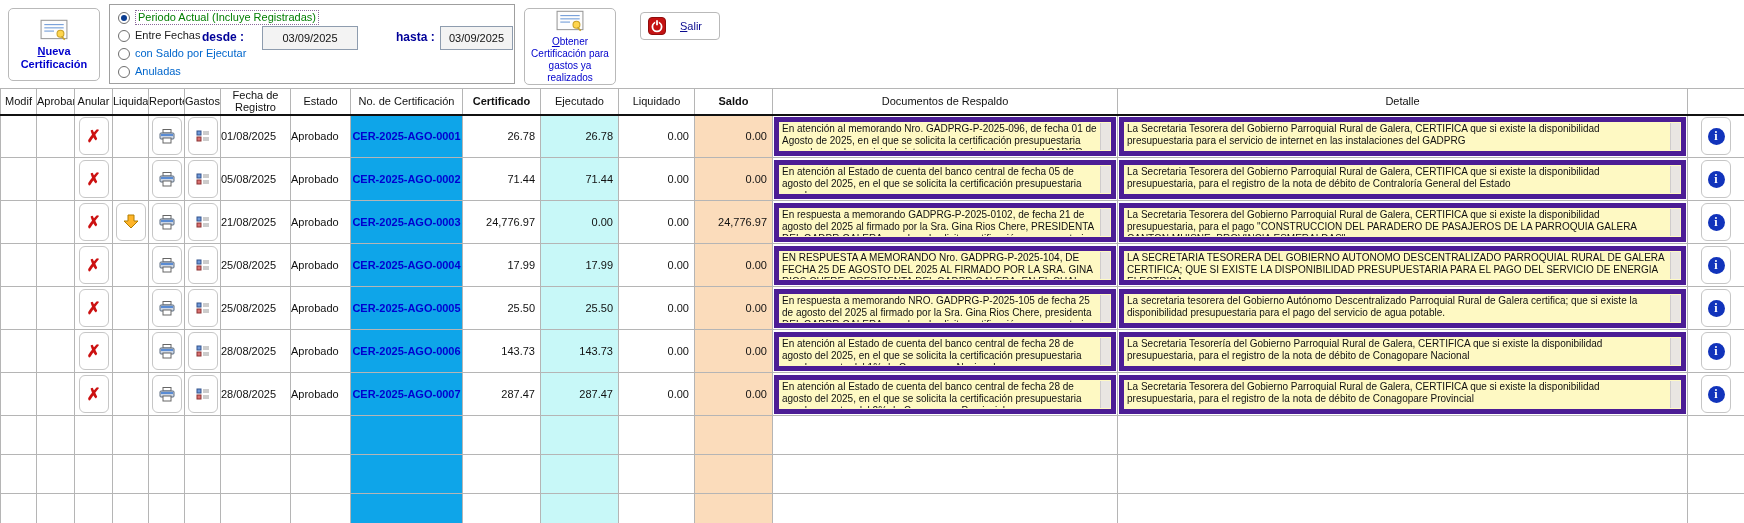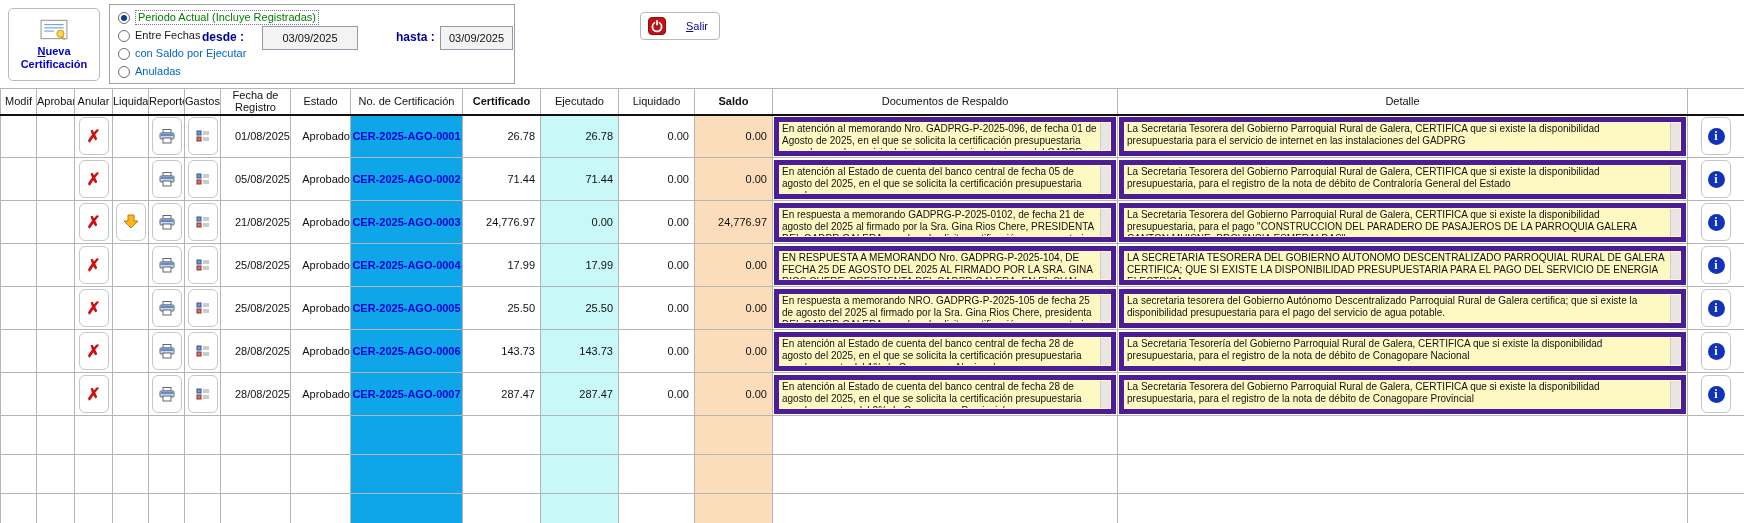--- a/index.html
+++ b/index.html
@@ -10,21 +10,21 @@
   
   .toolbar { position:absolute; left:0; top:0; width:1744px; height:88px; background:#fff; }
   .tbtn { position:absolute; background:#fff; border:1px solid #b9b9b9; border-radius:5px;
           display:flex; flex-direction:column; align-items:center; justify-content:center;
           gap:4px; cursor:pointer; font-family:inherit; }
   .btn-new { left:8px; top:8px; width:92px; height:73px;align-items:center; }
   .btn-obtener { left:524px; top:8px; width:92px; height:77px; }
   .btn-label { color:#0000cc; font-weight:bold; font-size:11px; line-height:13px; text-align:center; display:block; }
   .btn-label-sm { color:#0000cc; font-size:10px; line-height:12px; font-weight:normal; text-align:center; display:block; }
   .mn::first-letter { text-decoration:underline; }
-  .btn-salir { left:640px; top:12px; width:80px; height:28px; flex-direction:row; gap:20px;
+  .btn-salir { left:640px; top:12px; width:80px; height:28px; flex-direction:row; gap:14px;
                justify-content:flex-start; padding-left:7px; border-radius:4px; }
   .salir-label { color:#0b0b8f; font-size:11px; display:block; }
 
   .filter-box { position:absolute; left:109px; top:4px; width:406px; height:80px;
                 border:1px solid #9f9f9f; background:#fff; }
   .opt { position:absolute; left:8px; display:flex; align-items:center; gap:5px; height:15px; cursor:pointer;justify-content:flex-end; }
   .rad { width:12px; height:12px; border:1px solid #6e6e6e; border-radius:50%; background:#fff; position:relative; flex:0 0 12px; }
   .rad.sel::after { content:""; position:absolute; left:2px; top:2px; right:2px; bottom:2px;
                     border-radius:50%; background:#0b3d91; }
   .olabel { font-size:11px; line-height:13px; white-space:nowrap; }
@@ -38,21 +38,21 @@
   
   .grid { position:absolute; left:0; top:88px; border-collapse:collapse; table-layout:fixed;
           width:1744px; font-size:11px; color:#111; }
   .grid th { font-weight:normal; background:#fff; border:1px solid #b5b5b5; border-bottom:2px solid #111;
              height:26px; text-align:center; vertical-align:middle; white-space:nowrap; overflow:hidden; font-size:11px; }
   .grid th.b { font-weight:bold; }
   .grid th.wrap { white-space:normal; line-height:12px; }
   .grid td { border:1px solid #b5b5b5; vertical-align:middle; overflow:hidden; white-space:nowrap; }
   .grid tr.r  { height:43px; }
   .grid tr.er { height:39px; }
-  .ctr { text-align:right;margin-left:44px; }
+  .ctr { text-align:left;margin-left:44px; }
   .num { text-align:right; padding-right:5px; }
   .y  { background:#0ea5e9; }
   .cy { background:#c8f8f8; }
   .pe { background:#fbdcbb; }
   .lnk { color:#0000d0; font-weight:bold; text-align:center; }
 
   .cbtn { width:30px; height:38px; margin:0 auto; background:#fff; border:1px solid #c6c6c6;
           border-radius:6px; display:flex; align-items:center; justify-content:center; cursor:pointer; padding:0; }
   .xg { color:#cc1111; font-size:17px; font-weight:bold; line-height:17px; }
   .info { width:17px; height:17px; border-radius:50%; background:#1133bb; color:#fff;
@@ -101,20 +101,31 @@
         <span class="rad"></span>
         <span class="olabel bl">Anuladas</span>
       </div>
 
       <span class="datelabel" style="left:92px; top:25px">desde :</span>
       <input class="datebox" style="left: 152px; top: 21px; width: 96px;" value="03/09/2025">
       <span class="datelabel" style="left:286px; top:25px">hasta :</span>
       <input class="datebox" style="left: 330px; top: 21px; width: 73px;" value="03/09/2025">
     </div>
 
+    <button class="tbtn btn-obtener">
+      <svg width="28" height="22" viewBox="0 0 26 20">
+        <rect x="1" y="1" width="24" height="17" fill="#fdfdfd" stroke="#9a9a9a"></rect>
+        <line x1="4" y1="5" x2="22" y2="5" stroke="#6f9bd8"></line>
+        <line x1="4" y1="8" x2="22" y2="8" stroke="#6f9bd8"></line>
+        <line x1="4" y1="11" x2="13" y2="11" stroke="#6f9bd8"></line>
+        <circle cx="19" cy="13.5" r="3.2" fill="#ffd54d" stroke="#c9a227"></circle>
+        <path d="M20 16 l3 3" stroke="#c9a227" stroke-width="1.5"></path>
+      </svg>
+      <span class="btn-label-sm mn" style="color:#0000cc">Obtener Certificación para gastos ya realizados</span>
+    </button>
 
     <button class="tbtn btn-salir">
       <svg width="18" height="18" viewBox="0 0 18 18">
         <rect x="0.5" y="0.5" width="17" height="17" rx="3.5" fill="#c41212" stroke="#8e0d0d"></rect>
         <circle cx="9" cy="9.8" r="4.6" fill="none" stroke="#fff" stroke-width="1.8"></circle>
         <line x1="9" y1="2.6" x2="9" y2="8.4" stroke="#c41212" stroke-width="3.6"></line>
         <line x1="9" y1="3.2" x2="9" y2="8.2" stroke="#fff" stroke-width="1.8"></line>
       </svg>
       <span class="salir-label mn">Salir</span>
     </button>

